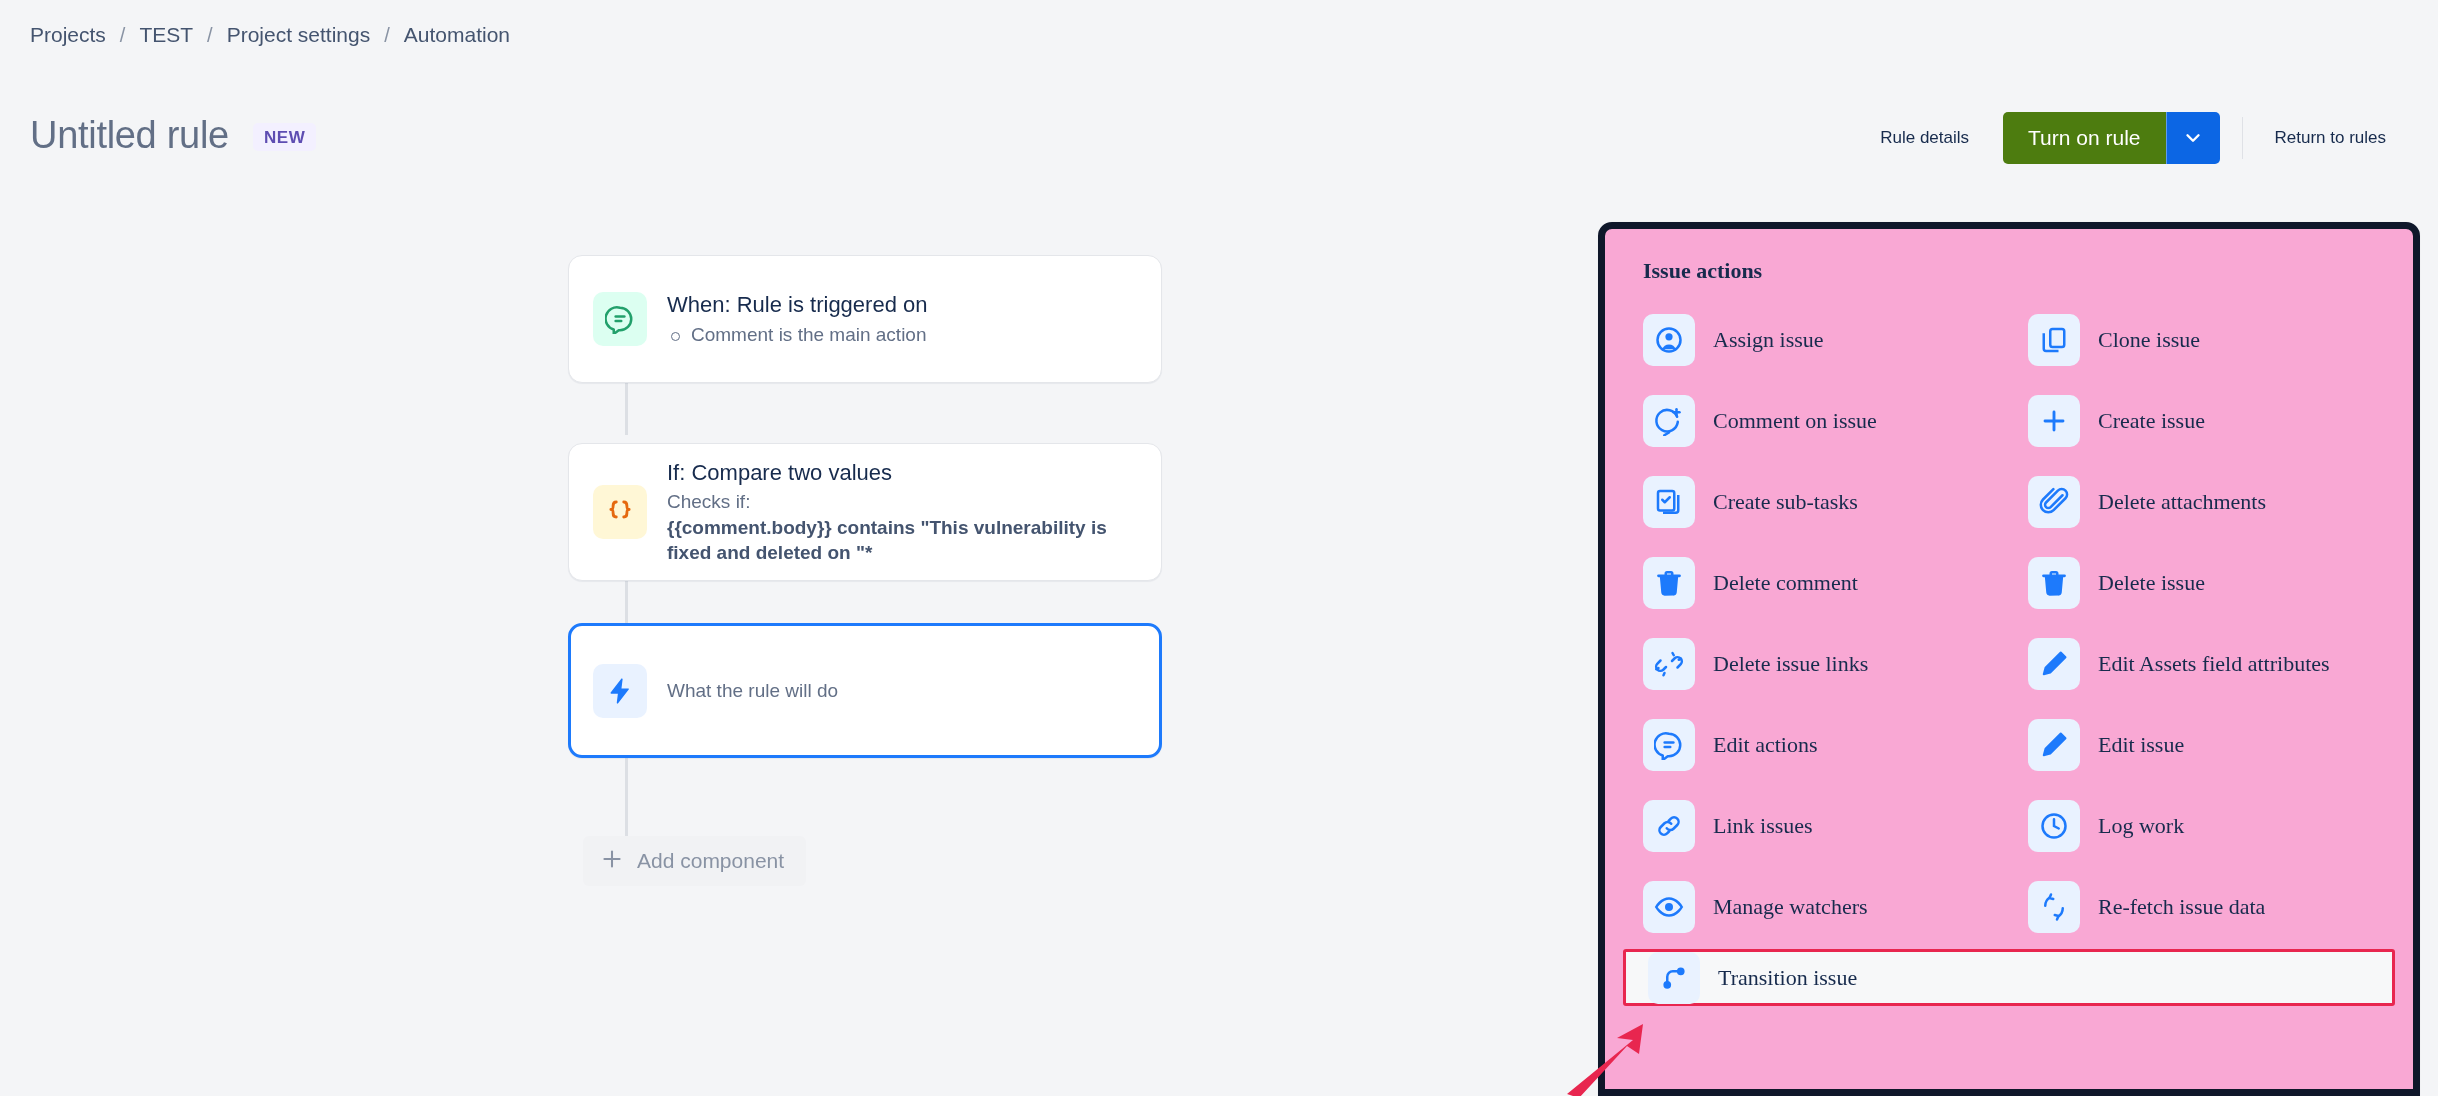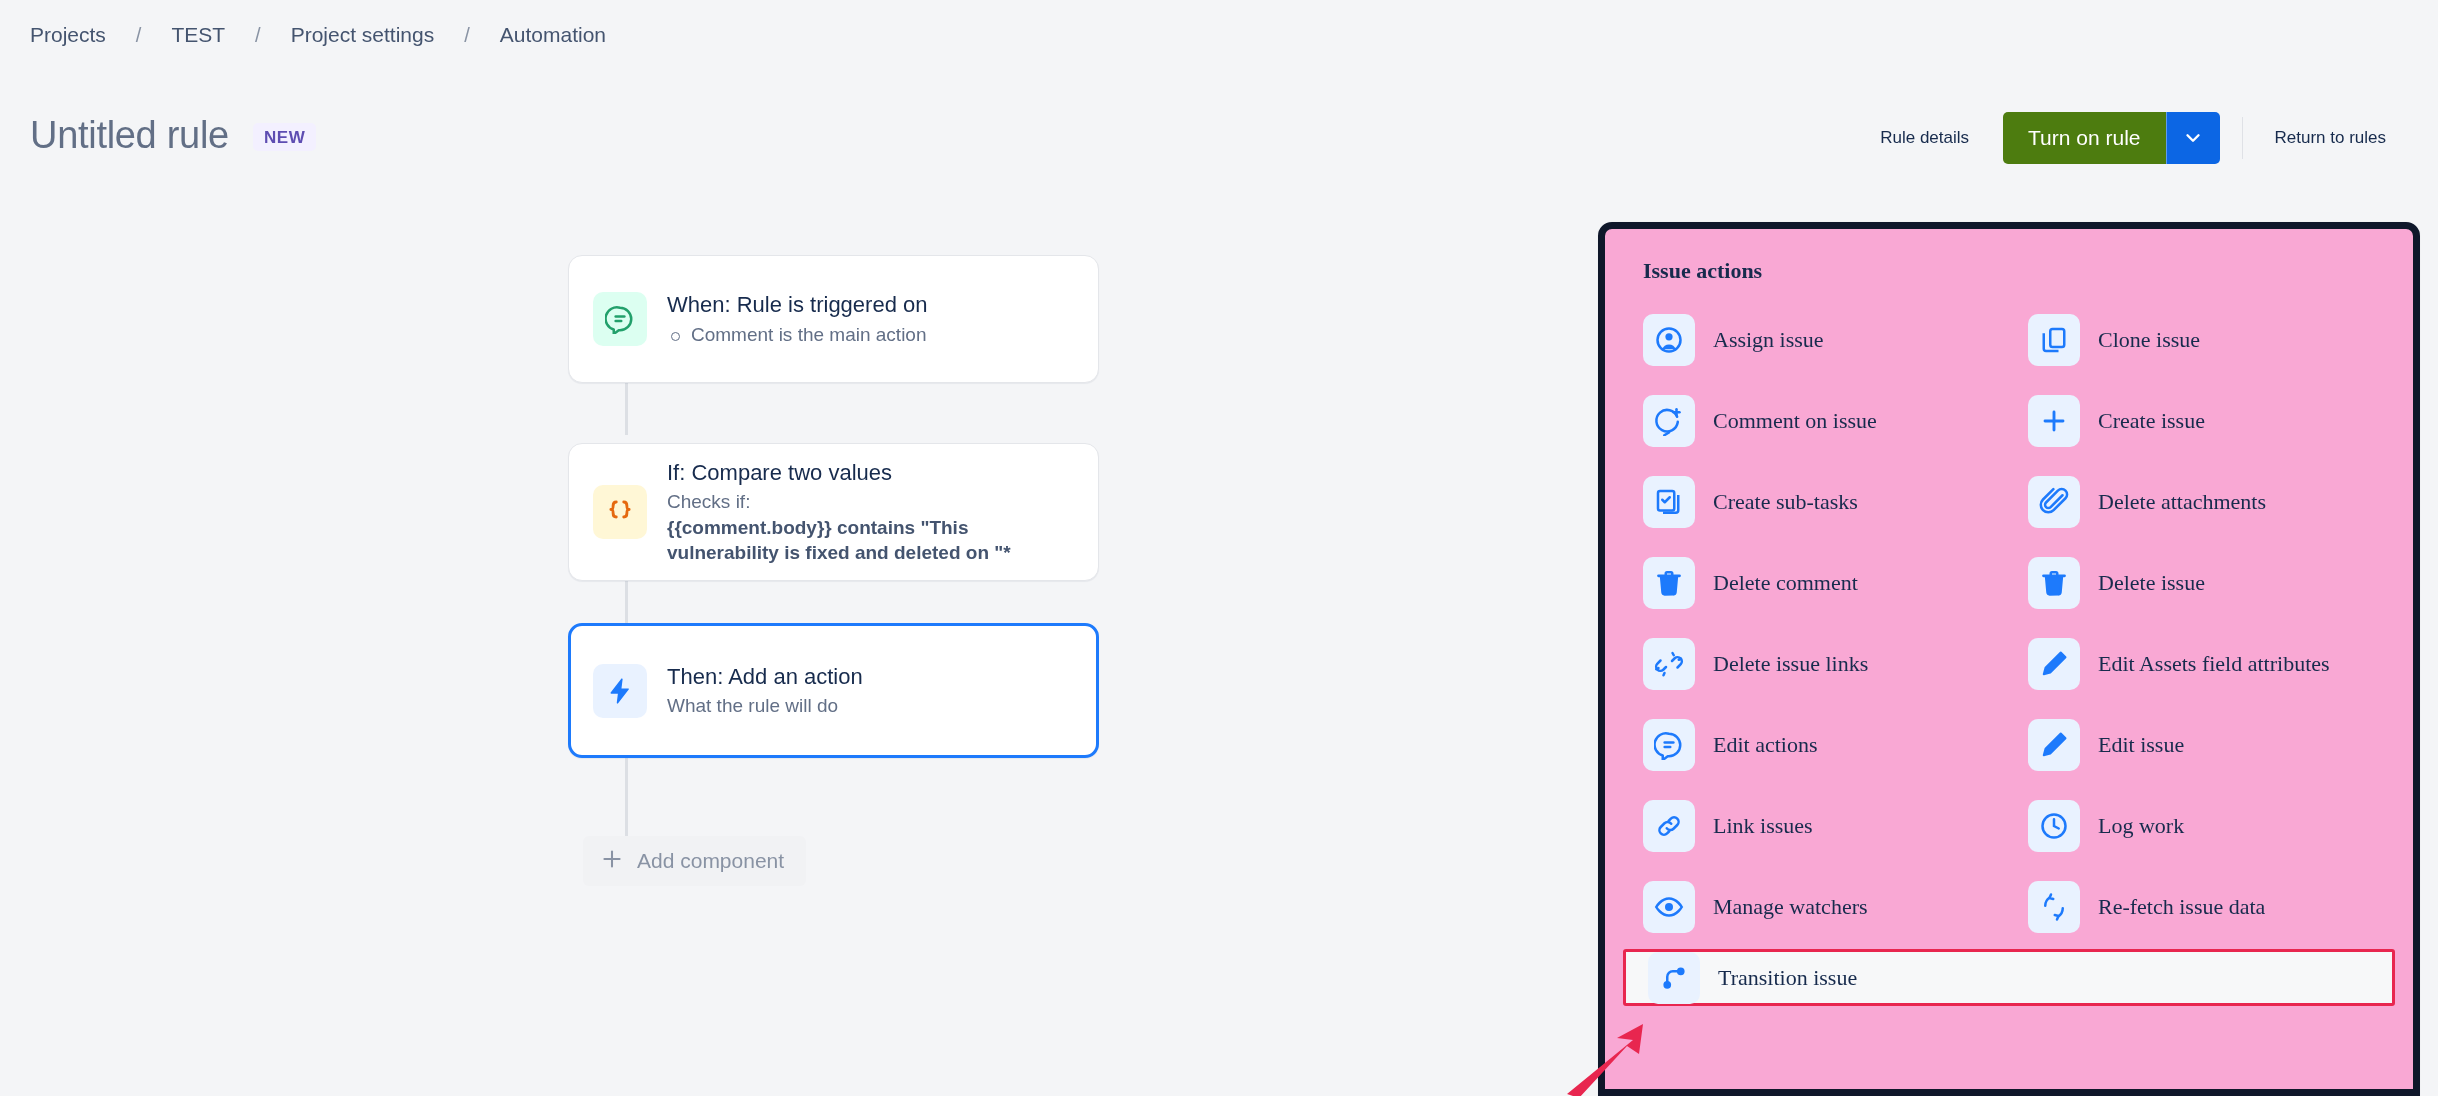--- a/index.html
+++ b/index.html
@@ -17,21 +17,21 @@
     position: relative;
     -webkit-font-smoothing: antialiased;
   }
 
   
   .breadcrumb {
     position: absolute;
     left: 30px;
     top: 22px;
     display: flex;
-    gap: 16px;
+    gap: 0px;
     font-size: 21px;
     line-height: 26px;
     color: #44546f;
   }
   .breadcrumb a {
     color: #44546f;
     text-decoration: none;
     white-space: nowrap;
   }
   .crumb-sep {
@@ -144,21 +144,21 @@
     width: 3px;
     background: #dcdfe4;
   }
   .conn-1 { top: 128px; height: 52px; }
   .conn-2 { top: 318px; height: 50px; }
   .conn-3 { top: 503px; height: 78px; }
 
   .rule-card {
     position: absolute;
     left: 0;
-    width: 531px;
+    width: 594px;
     background: #ffffff;
     border: 1px solid #e4e6ea;
     border-radius: 14px;
     display: flex;
     align-items: flex-start;
     padding: 22px 24px;
     gap: 20px;
     cursor: pointer;
     box-shadow: 0 1px 1px rgba(9,30,66,0.06);
   }
@@ -385,21 +385,20 @@
     </div>
   </div>
 
   <div class="rule-card card-then selected">
     <div class="card-icon icon-blue">
       <svg width="30" height="30" viewBox="0 0 24 24" fill="#1d7afc" stroke="#1d7afc" stroke-width="1.2" stroke-linejoin="round">
         <polygon points="13.5 2.5 5 13.5 11 13.5 10 21.5 18.5 10.5 12.5 10.5"></polygon>
       </svg>
     </div>
     <div class="card-body">
-      <div class="card-title">Then: Add an action</div>
       <div class="card-sub">What the rule will do</div>
     </div>
   </div>
 
   <button class="add-component">
     <span>
       <svg width="26" height="26" viewBox="0 0 24 24" fill="none" stroke="#8993a4" stroke-width="1.9" stroke-linecap="round">
           <line x1="12" y1="5" x2="12" y2="19"></line>
           <line x1="5" y1="12" x2="19" y2="12"></line>
         </svg>

